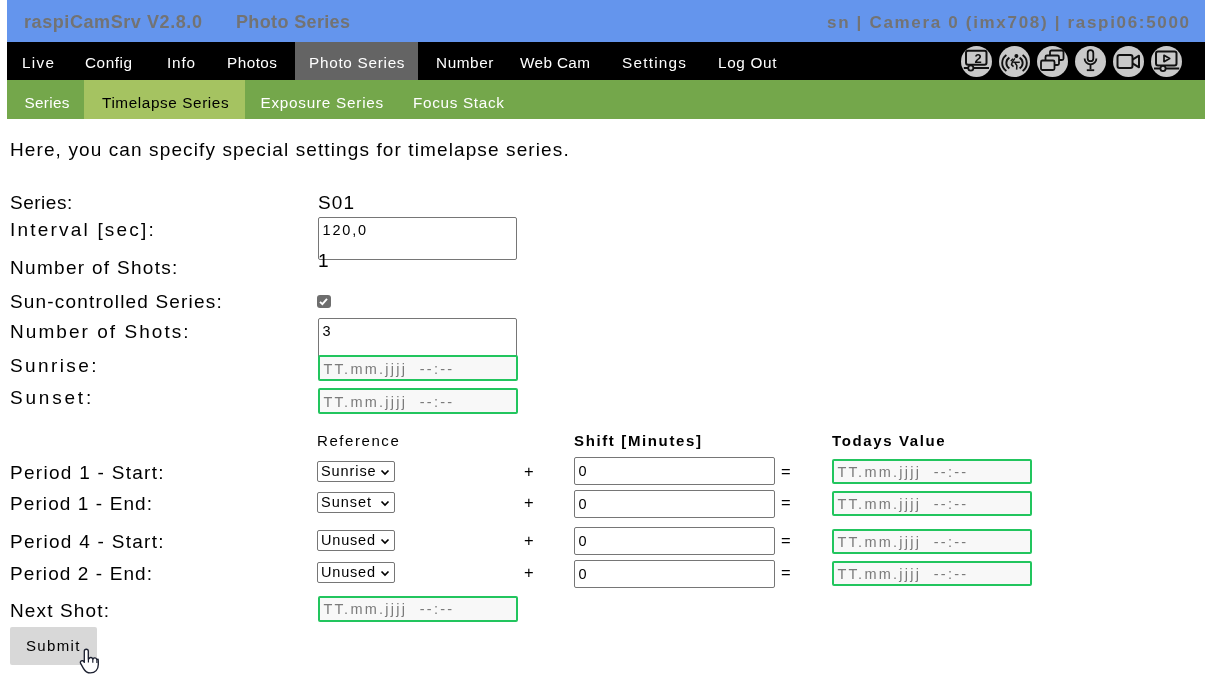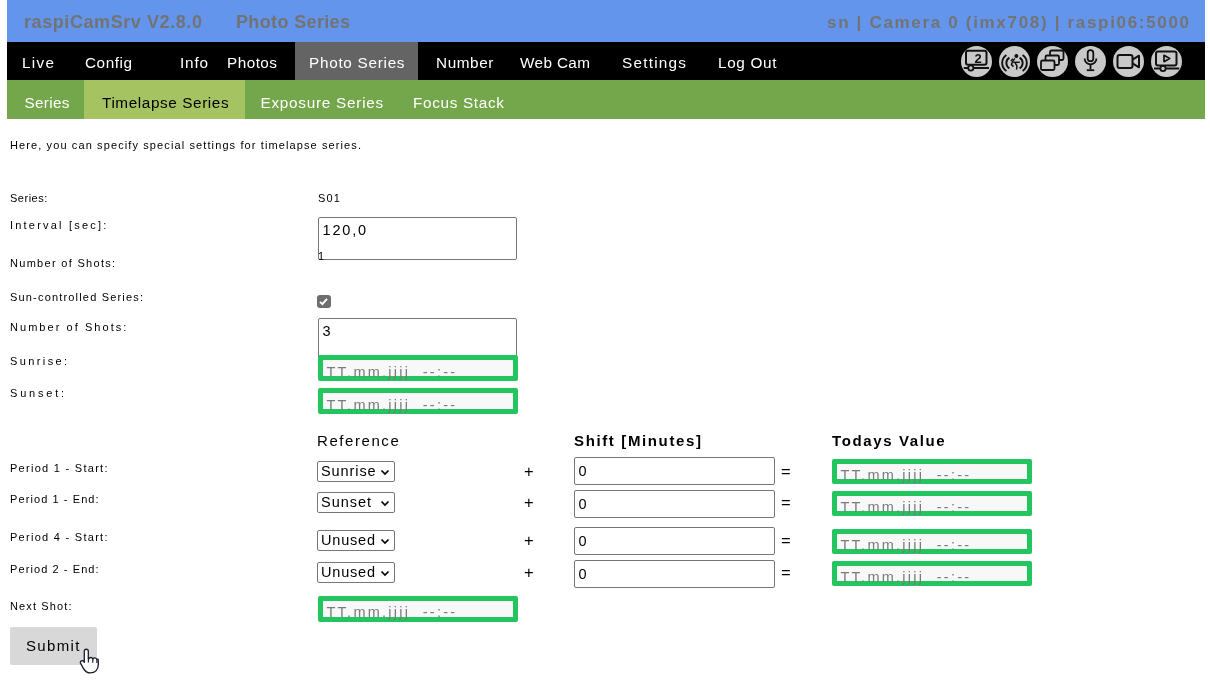--- a/index.html
+++ b/index.html
@@ -7,45 +7,45 @@
   body { width:1210px; height:689px; position:relative; overflow:hidden;
          font-family:"Liberation Sans", sans-serif; color:#000; }
   .abs { position:absolute; white-space:nowrap; }
   .bar { position:absolute; left:7px; width:1198px; }
   #hdr { top:0; height:42px; background:#6495ED; }
   #nav { top:42px; height:38px; background:#000; }
   #sub { top:80px; height:39px; background:#74A74B; }
   .ht { color:#737373; font-weight:bold; font-size:18px; top:12px; }
   .nt { color:#fff; font-size:15.3px; top:54px; }
   .st { color:#fff; font-size:15.3px; top:94px; }
-  .lbl { font-size:11px; }
+  .lbl { font-size:19px; }
   .inp { position:absolute; width:199px; height:43px; border:1px solid #767676;
          background:#fff; font-size:14.5px; line-height:25px; padding-left:4px; border-radius:2px; }
-  .dis { position:absolute; width:200px; height:26px; border:5px solid #22c55e;
+  .dis { position:absolute; width:200px; height:26px; border:2px solid #22c55e;
          background:#F8F8F8; color:#7B7B7B; border-radius:2px; font-size:14.5px; letter-spacing:2.25px;
          line-height:24px; padding-left:4px; }
   .sel { position:absolute; width:78px; height:21px; border:1px solid #767676;
          background:#fff; font-size:14.5px; line-height:19px; padding-left:3px; border-radius:2px; }
   .sel svg { position:absolute; right:4px; top:7px; }
   .plus { font-size:16.5px; }
   .ic { position:absolute; top:46px; }
 </style>
 </head>
 <body>
 
 <div class="bar" id="hdr"></div>
 <span class="abs ht" style="left:24px;letter-spacing:0.58px;">raspiCamSrv V2.8.0</span>
 <span class="abs ht" style="left:236px;letter-spacing:0.36px;">Photo Series</span>
 <span class="abs ht" style="left:827px;top:13px;font-size:17px;letter-spacing:1.68px;">sn | Camera 0 (imx708) | raspi06:5000</span>
 
 <div class="bar" id="nav"></div>
 <div class="abs" style="left:294.5px;top:42px;width:123px;height:38px;background:#646464;"></div>
 <span class="abs nt" style="left:22px;letter-spacing:1.31px;">Live</span>
 <span class="abs nt" style="left:85px;letter-spacing:0.56px;">Config</span>
-<span class="abs nt" style="left:180px;letter-spacing:0.83px;">Info</span>
+<span class="abs nt" style="left:167px;letter-spacing:0.83px;">Info</span>
 <span class="abs nt" style="left:227px;letter-spacing:0.47px;">Photos</span>
 <span class="abs nt" style="left:309px;letter-spacing:0.72px;">Photo Series</span>
 <span class="abs nt" style="left:436px;letter-spacing:0.6px;">Number</span>
 <span class="abs nt" style="left:520px;letter-spacing:0.38px;">Web Cam</span>
 <span class="abs nt" style="left:622px;letter-spacing:1.25px;">Settings</span>
 <span class="abs nt" style="left:718px;letter-spacing:0.68px;">Log Out</span>
 
 <svg class="ic" style="left:961px;" width="31" height="31" viewBox="0 0 31 31">
  <circle cx="15.5" cy="15.5" r="15.5" fill="#C9C9C9"></circle>
  <rect x="5" y="4.8" width="20.5" height="14" rx="2" fill="none" stroke="#111" stroke-width="2"></rect>

